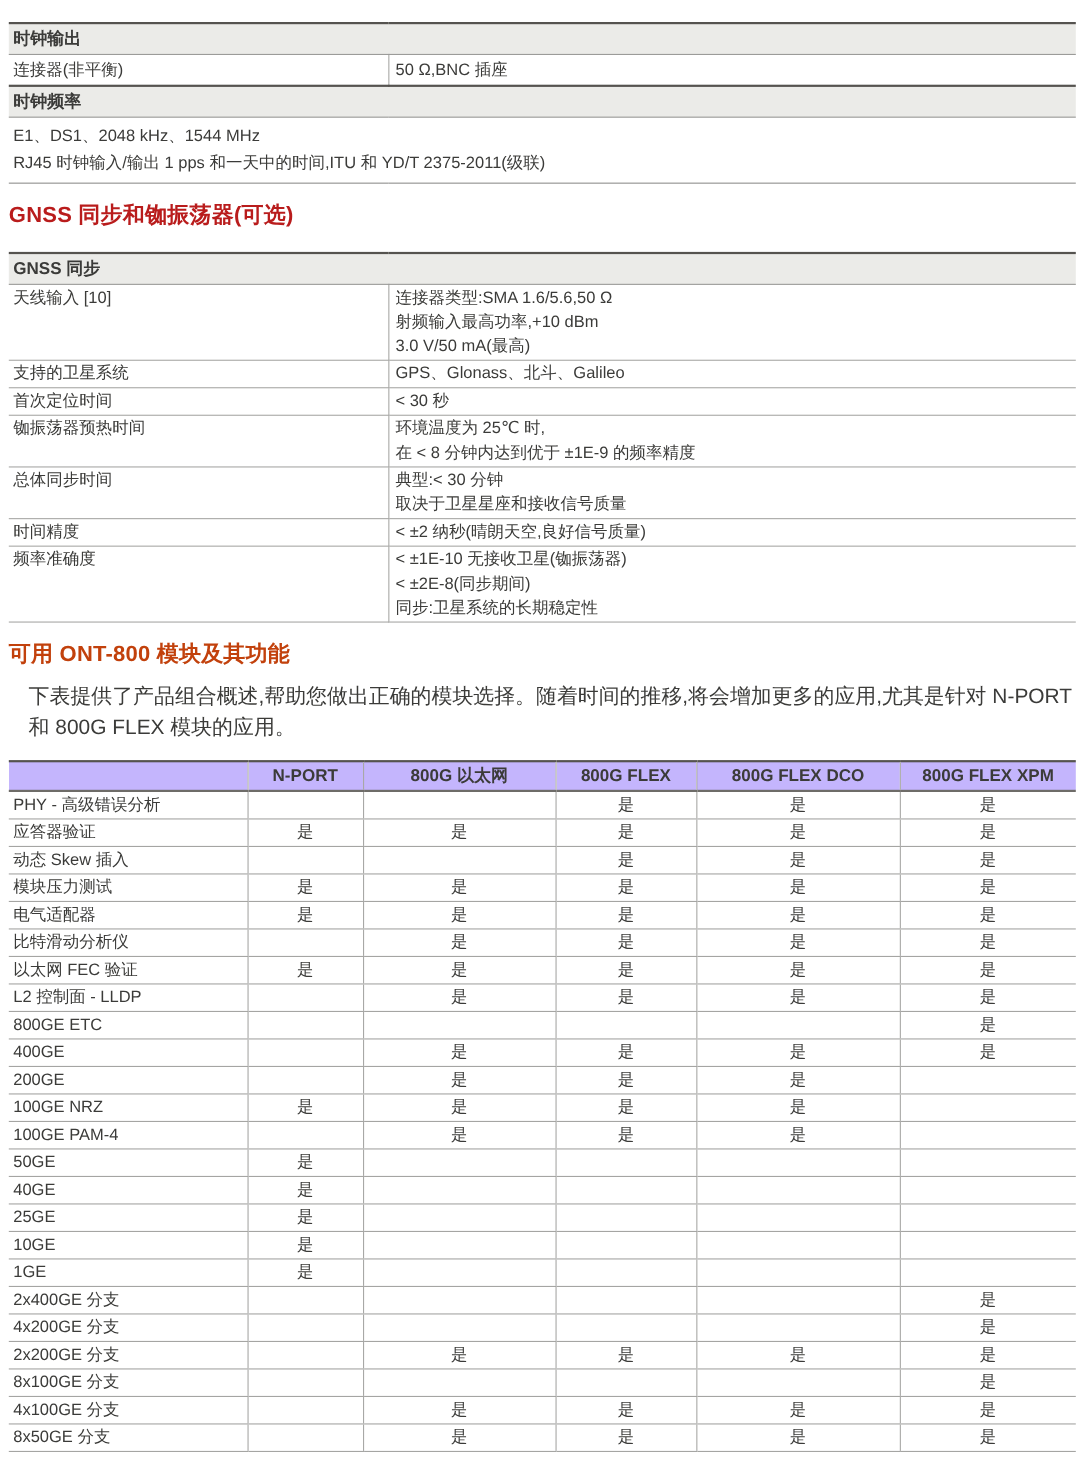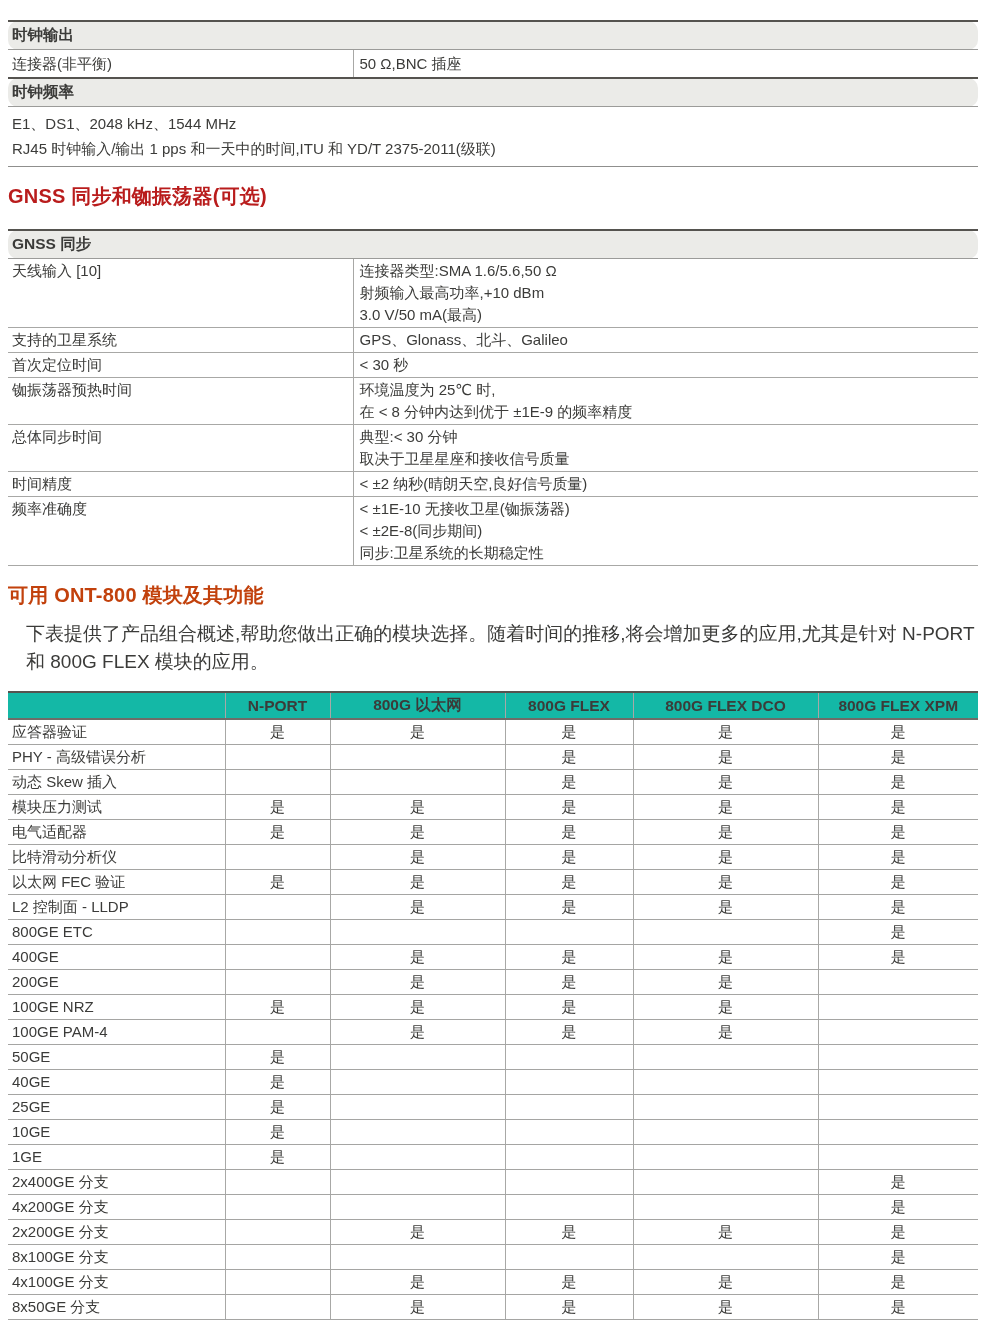--- a/index.html
+++ b/index.html
@@ -18,21 +18,21 @@
 
   
   .spec tr.band td {
     background:#ebebe8;
     border-top:2px solid #55534f;
     border-bottom:1px solid #9b9b99;
     font-weight:bold;
     font-size:15.5px;
     padding:3px 4px;
   }
-  .spec td { vertical-align:top;border-radius:10px; }
+  .spec td { vertical-align:top; }
   .spec tr.data td {
     border-bottom:1px solid #a8a8a6;
     padding:3px 4px;
     line-height:21px;
   }
   .spec tr.data td.lbl { border-right:1px solid #a8a8a6; }
   .spec tr.data td.val { padding-left:6px; }
   .spec2 tr.data td { line-height:22px; padding:1px 4px; }
   .spec2 tr.data td.val { padding-left:6px; }
   .spec tr.full td {
@@ -53,21 +53,21 @@
   .intro {
     margin:13px 0 0 18px;
     width:968px;
     font-size:19px;
     line-height:28px;
   }
 
   
   .matrix { margin-top:15px; }
   .matrix th {
-    background:#14b8a6;
+    background:#c4b5fd;
     border-top:2px solid #55534f;
     border-bottom:2px solid #6e6c68;
     font-size:15.5px;
     font-weight:bold;
     padding:2px 2px;
     text-align:center;
     overflow:hidden;
     white-space:nowrap;
   }
   .matrix th.corner { border-left:none; }
@@ -196,31 +196,31 @@
           <th class="corner"></th>
           <th>N-PORT</th>
           <th>800G 以太网</th>
           <th>800G FLEX</th>
           <th>800G FLEX DCO</th>
           <th>800G FLEX XPM</th>
         </tr>
       </thead>
     <tbody id="matrix-body">
         <tr>
+          <td class="feature">PHY - 高级错误分析</td>
+          <td class="support"></td>
+          <td class="support"></td>
+          <td class="support">是</td>
+          <td class="support">是</td>
+          <td class="support">是</td>
+        </tr>
+        <tr>
           <td class="feature">应答器验证</td>
           <td class="support">是</td>
           <td class="support">是</td>
-          <td class="support">是</td>
-          <td class="support">是</td>
-          <td class="support">是</td>
-        </tr>
-        <tr>
-          <td class="feature">PHY - 高级错误分析</td>
-          <td class="support"></td>
-          <td class="support"></td>
           <td class="support">是</td>
           <td class="support">是</td>
           <td class="support">是</td>
         </tr>
         <tr>
           <td class="feature">动态 Skew 插入</td>
           <td class="support"></td>
           <td class="support"></td>
           <td class="support">是</td>
           <td class="support">是</td>

